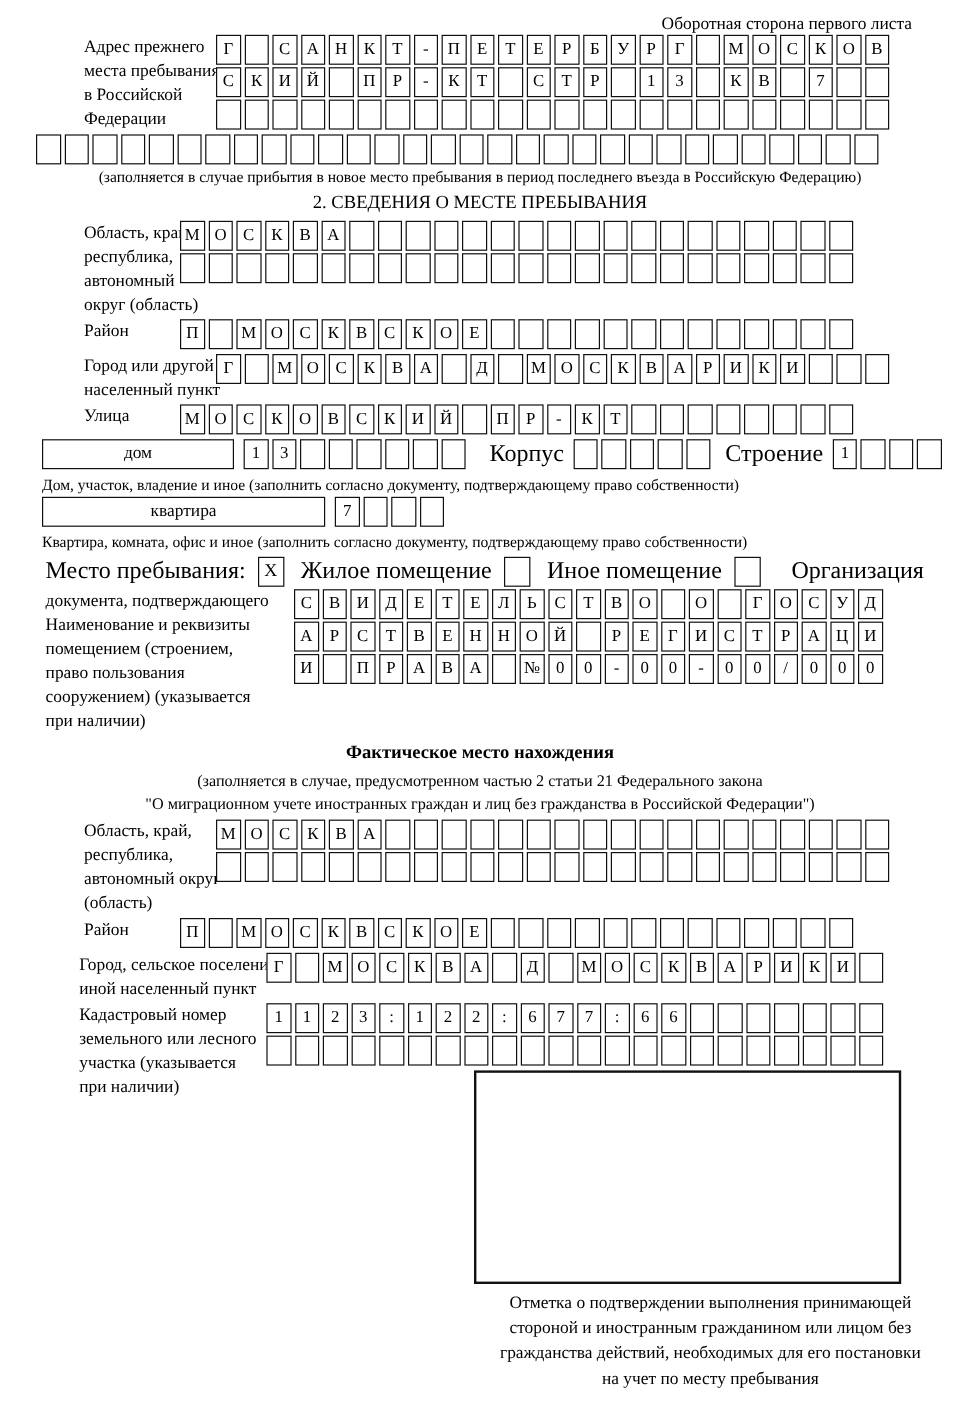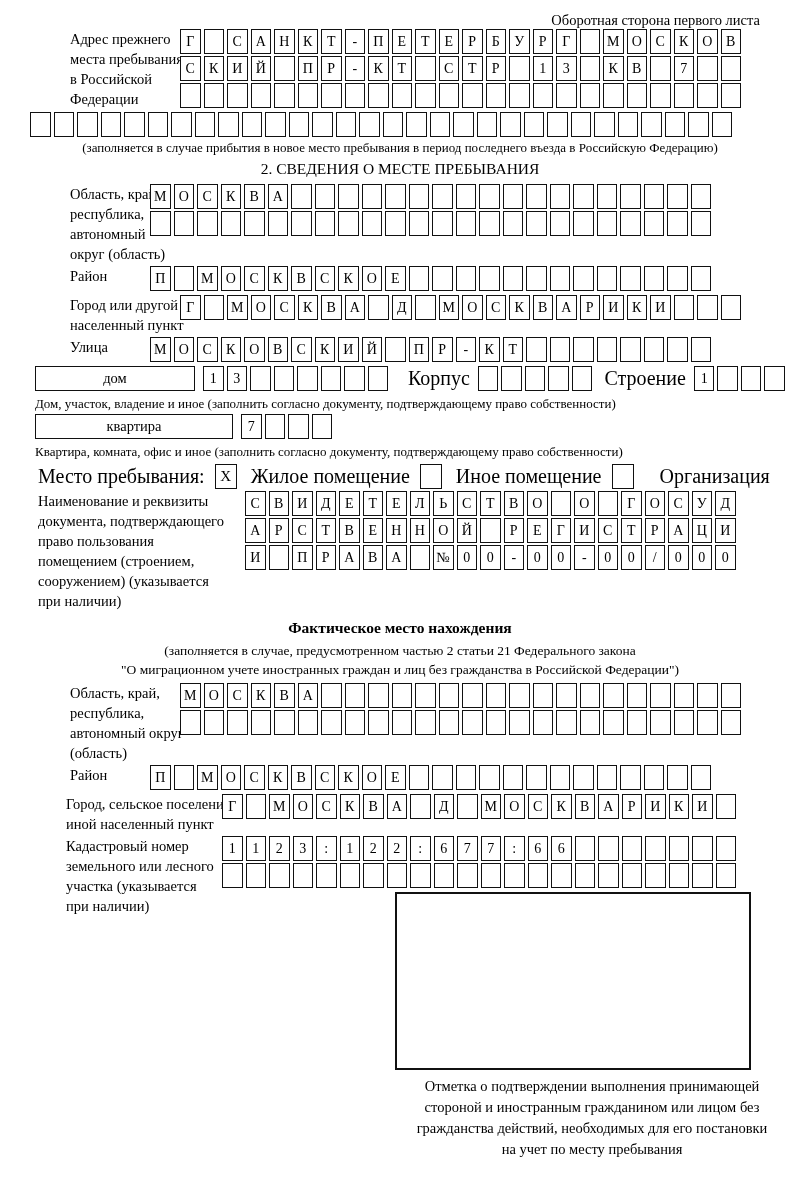--- a/index.html
+++ b/index.html
@@ -24,21 +24,21 @@
   }
   .caption { font-size:13px; line-height:17px; margin-bottom:2px; }
   .center { text-align:center; }
   .section-title { font-size:15.5px; font-weight:normal; text-align:center; margin:4px 0 6px 0; }
   .sub-title { font-size:15.5px; font-weight:bold; text-align:center; margin:8px 0 4px 0; }
   .label-box {
     border:1.5px solid #111; height:25px; box-sizing:border-box; flex:0 0 auto;
     display:flex; align-items:center; justify-content:center; font-size:14.5px; background:#fff;
   }
   .wbox-dom { width:160px; margin-left:5px; margin-right:8px; }
-  .wbox-kv { width:198px; margin-left:5px; margin-right:8px; }
+  .wbox-kv { width:236px; margin-left:5px; margin-right:8px; }
   .inline-label { font-size:20px; line-height:25px; white-space:nowrap; }
   .ml20 { margin-left:20px; } .ml12 { margin-left:12px; } .ml8 { margin-left:8px; }
   .mesto-row { display:flex; align-items:center; margin:4px 0 2px 0; padding-left:8px; }
   .checkbox {
     width:22px; height:25px; box-sizing:border-box; border:1.5px solid #111;
     display:flex; align-items:center; justify-content:center; font-size:15px; flex:0 0 auto;
     margin:0 14px 0 10px; background:#fff;
   }
   .mesto-note { font-size:13px; margin:0 0 4px 210px; }
   .cap-left { margin-left:5px; }
@@ -382,24 +382,24 @@
     <span class="checkbox">X</span>
     <span class="inline-label">Жилое помещение</span>
     <span class="checkbox ml20"></span>
     <span class="inline-label">Иное помещение</span>
     <span class="checkbox ml20"></span>
     <span class="inline-label ml12">Организация</span>
   </div>
 
   <div class="row-flex">
     <div class="label w215 indent-xs">
+        <div>документа, подтверждающего</div>
         <div>Наименование и реквизиты</div>
-        <div>документа, подтверждающего</div>
+        <div>помещением (строением,</div>
         <div>право пользования</div>
-        <div>помещением (строением,</div>
         <div>сооружением) (указывается</div>
         <div>при наличии)</div>
       </div>
     <div class="cells-col">
       <div class="cell-row">
           <span class="cell">С</span>
           <span class="cell">В</span>
           <span class="cell">И</span>
           <span class="cell">Д</span>
           <span class="cell">Е</span>

